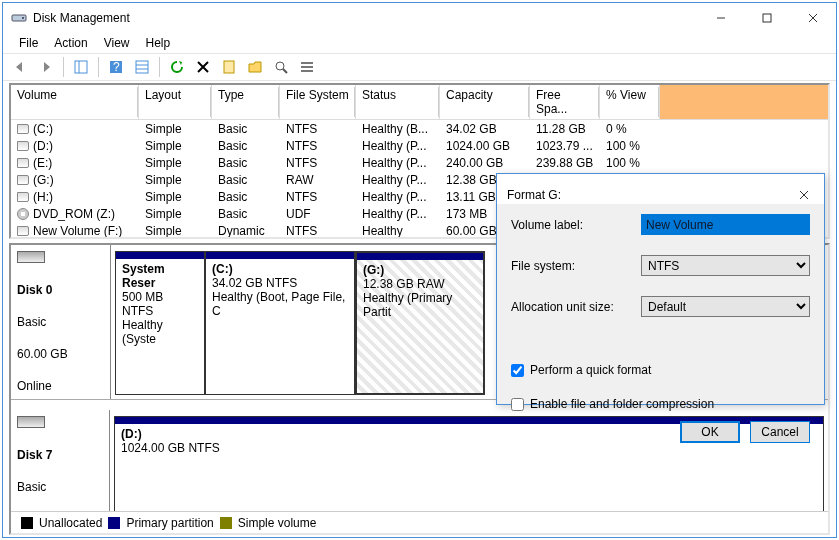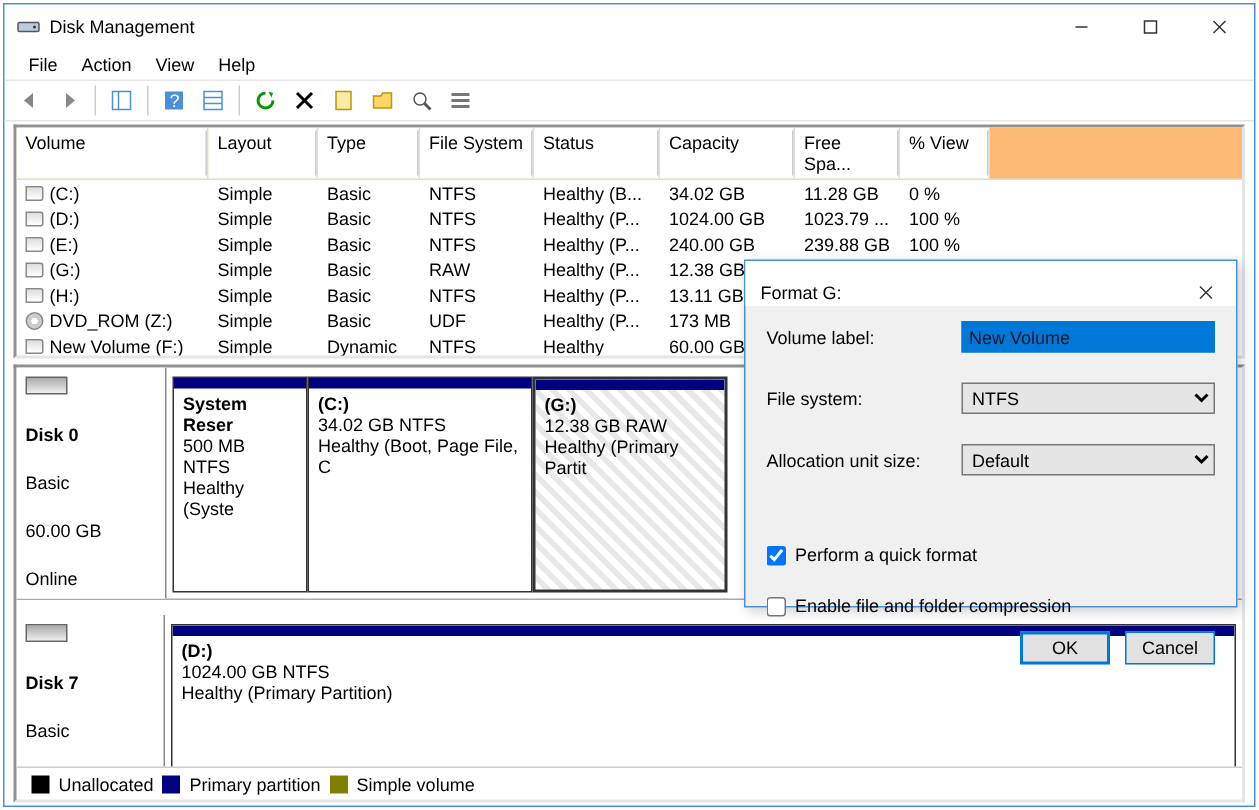--- a/index.html
+++ b/index.html
@@ -314,21 +314,20 @@
             <span>Basic</span>
             <span>1024.00 GB</span>
             <span>Online</span>
           </div>
           <div class="disk-parts">
             <div class="disk-bar">
               <div class="part primary" style="width: 710px;">
                 <div class="top"></div>
                 <b>(D:)</b>
                 <span>1024.00 GB NTFS</span>
-                <span>Healthy (Primary Partition)</span>
               </div>
             </div>
           </div>
         </div>
         <div class="spacer-row"></div>
         <div class="disk-row" style="min-height: 24px;">
           <div class="disk-label">
             <div class="dicon"></div>
             <b>Disk 2</b>
             <span></span>

